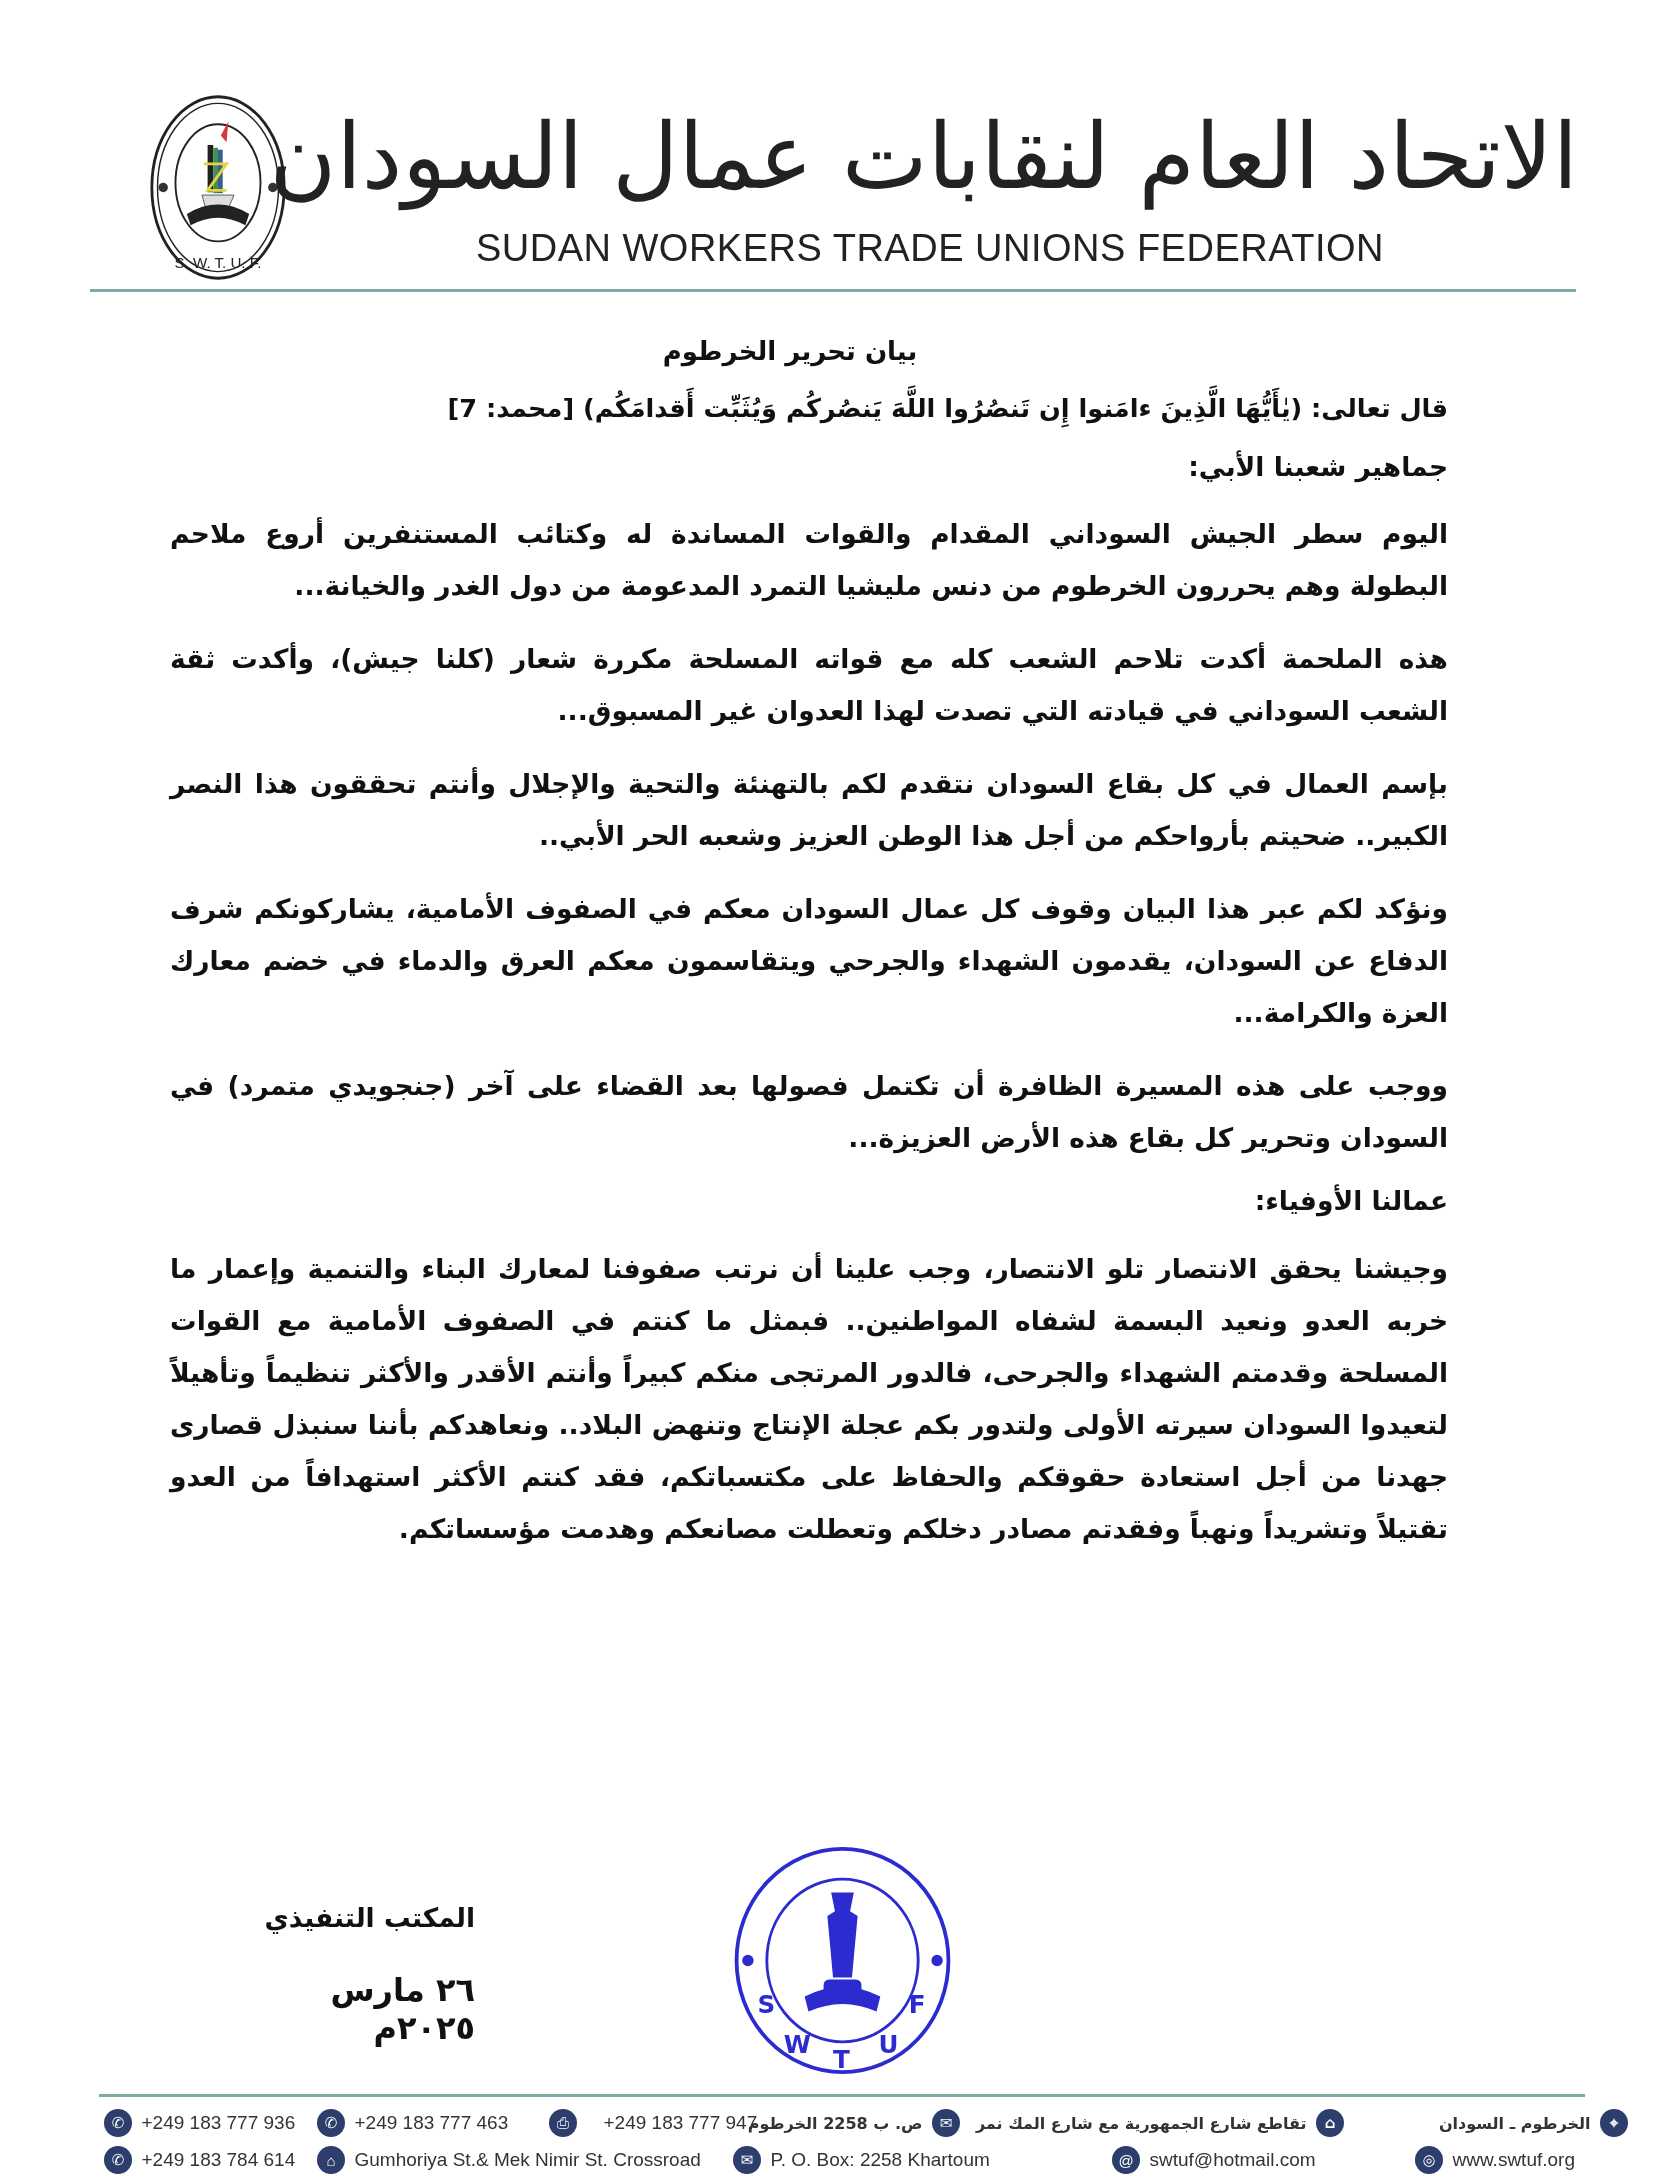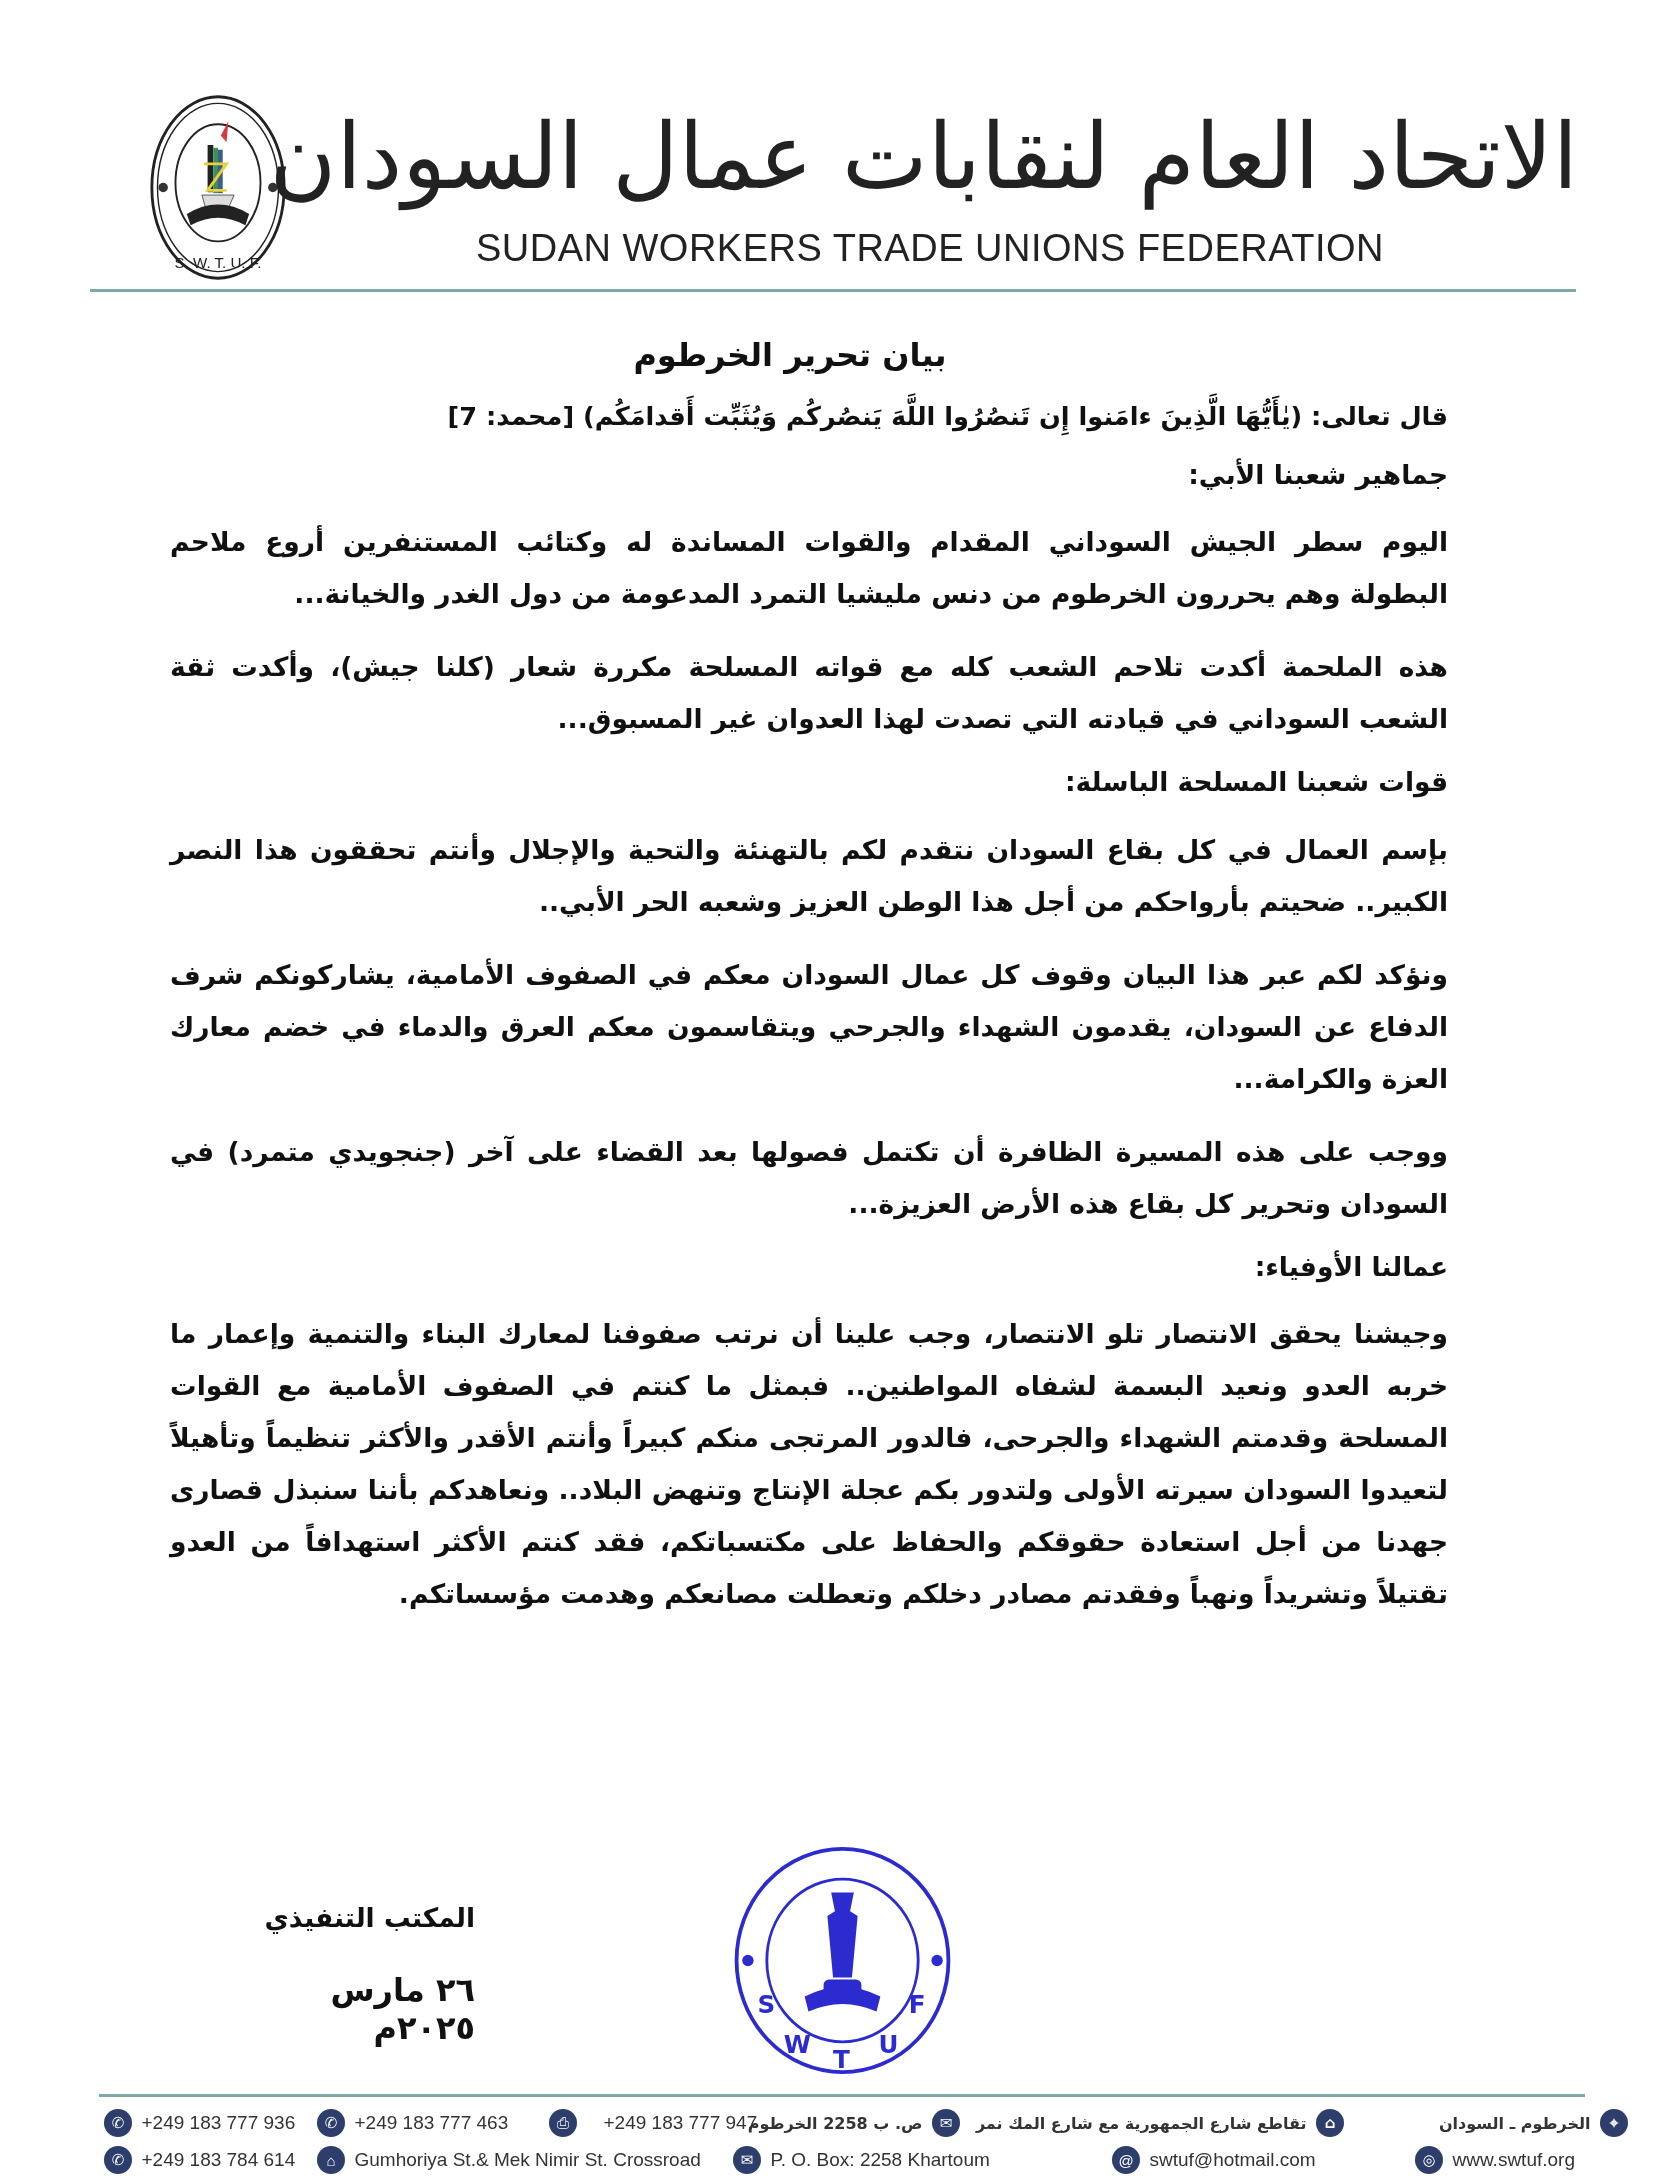--- a/index.html
+++ b/index.html
@@ -12,21 +12,21 @@
   .brand-ar { position: absolute; right: 95px; top: 95px; width: 965px; text-align: right;
               font-family: "DejaVu Serif", "Liberation Serif", serif; font-size: 91px; line-height: 123px;
               color: #222; direction: rtl; white-space: nowrap; letter-spacing: 1.9px; }
   .brand-en { position: absolute; right: 289px; top: 227px; font-family: "Liberation Sans", sans-serif;
               font-size: 38px; color: #222; letter-spacing: 0.5px; white-space: nowrap; margin-left: 29px; }
   .header-rule { position: absolute; left: 90px; top: 289px; width: 1486px; height: 2.8px; background: #7fa9a4; }
 
   
   .content { position: absolute; left: 170px; top: 336px; width: 1278px; direction: rtl; text-align: right;
              font-family: "DejaVu Sans", sans-serif; font-weight: bold; }
-  .title { text-align: center; font-size: 32px; margin: 0 0 26.5px 0; padding-right: 38px; }
+  .title { text-align: center; font-size: 26px; margin: 0 0 26.5px 0; padding-right: 38px; }
   .verse { font-size: 25.6px; margin: 0 0 28px 0; font-weight: bold; }
   .heading { font-size: 26.5px; margin: 0 0 26.5px 0; }
   .para { font-size: 26.5px; line-height: 52px; margin: 0 0 21px 0; text-align: justify; text-align-last: right; }
 
   
   .signature { position: absolute; left: 229px; top: 1902px; width: 246px; direction: rtl;
                font-family: "DejaVu Sans", sans-serif; font-weight: bold; font-size: 26.5px; }
   .signature .date { margin-top: 38px; font-size: 32px; }
   .stamp { position: absolute; left: 729px; top: 1845px; width: 227px; height: 232px; }
 
@@ -66,21 +66,20 @@
 </div>
 
 <div class="content">
   <div class="title">بيان تحرير الخرطوم</div>
   <div class="verse">قال تعالى: (يٰأَيُّهَا الَّذِينَ ءامَنوا إِن تَنصُرُوا اللَّهَ يَنصُركُم وَيُثَبِّت أَقدامَكُم) [محمد: 7]</div>
 
   <div class="heading">جماهير شعبنا الأبي:</div>
   <p class="para">اليوم سطر الجيش السوداني المقدام والقوات المساندة له وكتائب المستنفرين أروع ملاحم البطولة وهم يحررون الخرطوم من دنس مليشيا التمرد المدعومة من دول الغدر والخيانة...</p>
   <p class="para">هذه الملحمة أكدت تلاحم الشعب كله مع قواته المسلحة مكررة شعار (كلنا جيش)، وأكدت ثقة الشعب السوداني في قيادته التي تصدت لهذا العدوان غير المسبوق...</p>
 
-  <div class="heading">قوات شعبنا المسلحة الباسلة:</div>
   <p class="para">بإسم العمال في كل بقاع السودان نتقدم لكم بالتهنئة والتحية والإجلال وأنتم تحققون هذا النصر الكبير.. ضحيتم بأرواحكم من أجل هذا الوطن العزيز وشعبه الحر الأبي..</p>
   <p class="para">ونؤكد لكم عبر هذا البيان وقوف كل عمال السودان معكم في الصفوف الأمامية، يشاركونكم شرف الدفاع عن السودان، يقدمون الشهداء والجرحي ويتقاسمون معكم العرق والدماء في خضم معارك العزة والكرامة...</p>
   <p class="para">ووجب على هذه المسيرة الظافرة أن تكتمل فصولها بعد القضاء على آخر (جنجويدي متمرد) في السودان وتحرير كل بقاع هذه الأرض العزيزة...</p>
 
   <div class="heading">عمالنا الأوفياء:</div>
   <p class="para">وجيشنا يحقق الانتصار تلو الانتصار، وجب علينا أن نرتب صفوفنا لمعارك البناء والتنمية وإعمار ما خربه العدو ونعيد البسمة لشفاه المواطنين.. فبمثل ما كنتم في الصفوف الأمامية مع القوات المسلحة وقدمتم الشهداء والجرحى، فالدور المرتجى منكم كبيراً وأنتم الأقدر والأكثر تنظيماً وتأهيلاً لتعيدوا السودان سيرته الأولى ولتدور بكم عجلة الإنتاج وتنهض البلاد.. ونعاهدكم بأننا سنبذل قصارى جهدنا من أجل استعادة حقوقكم والحفاظ على مكتسباتكم، فقد كنتم الأكثر استهدافاً من العدو تقتيلاً وتشريداً ونهباً وفقدتم مصادر دخلكم وتعطلت مصانعكم وهدمت مؤسساتكم.</p>
 </div>
 
 <div class="signature">
   <div>المكتب التنفيذي</div>

